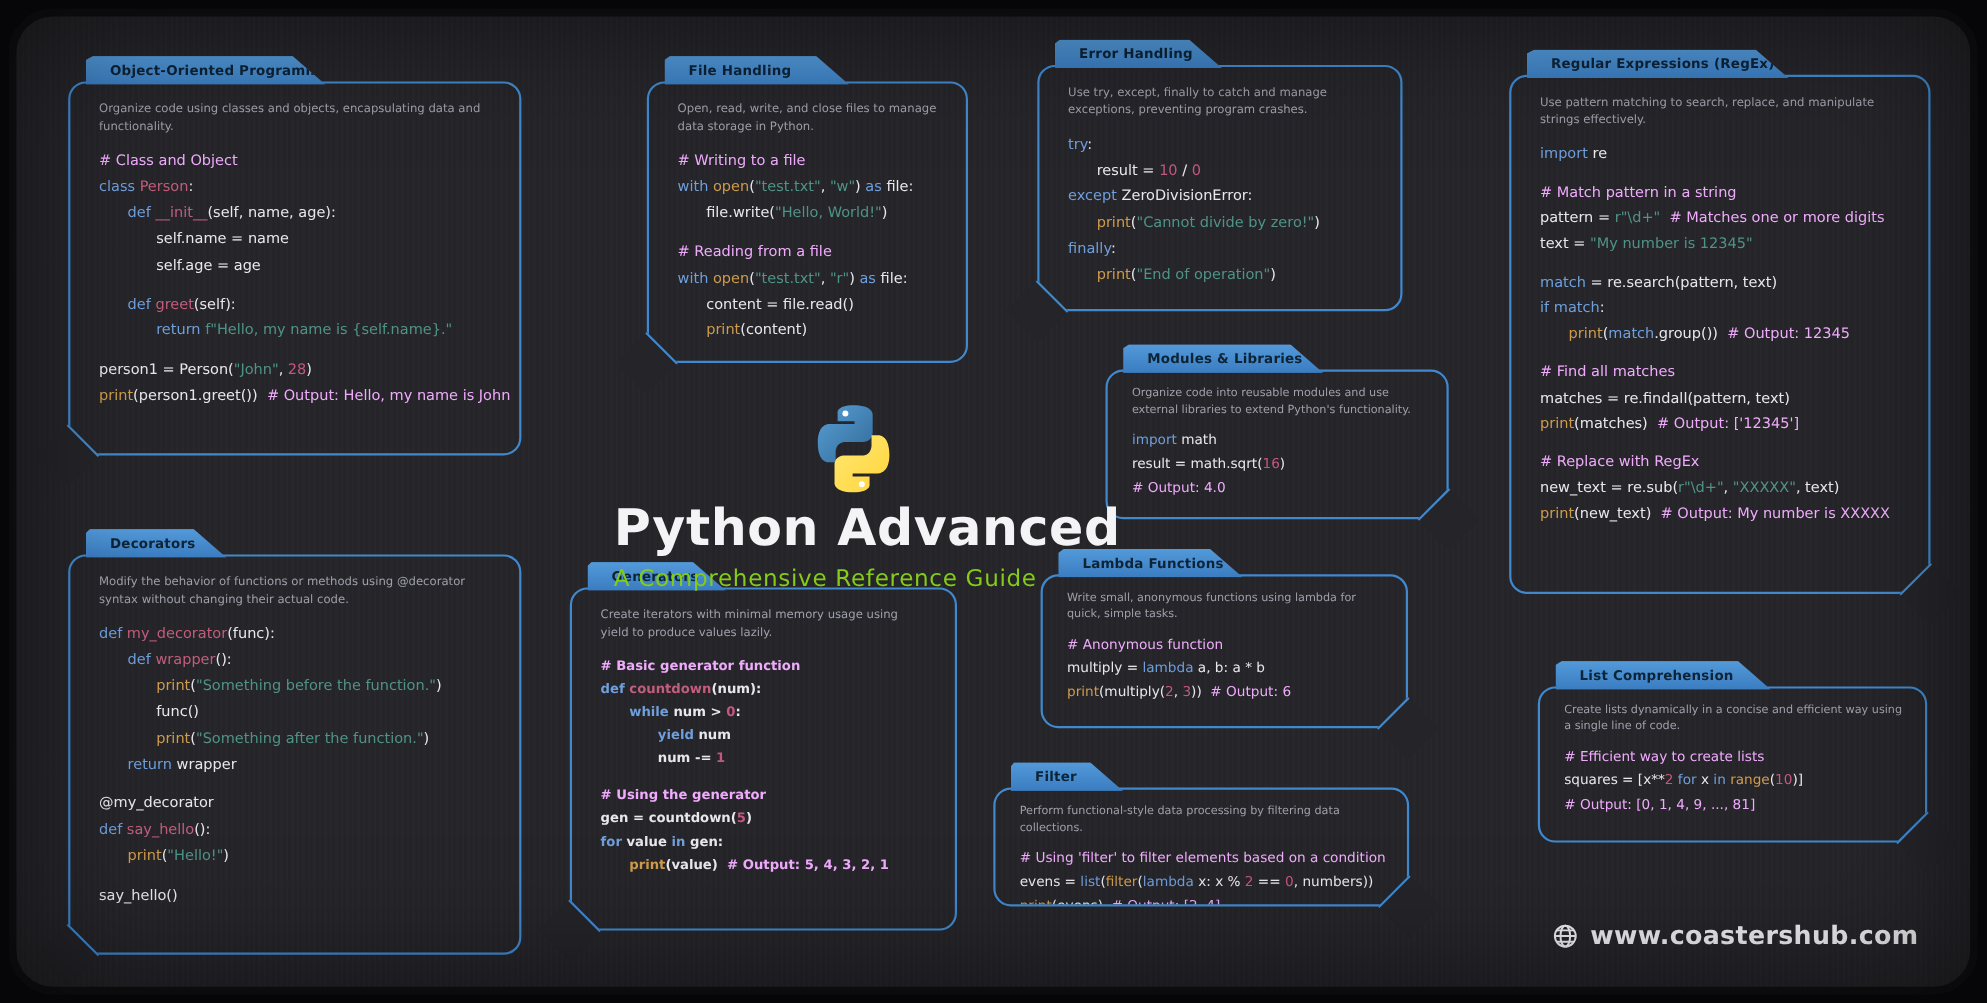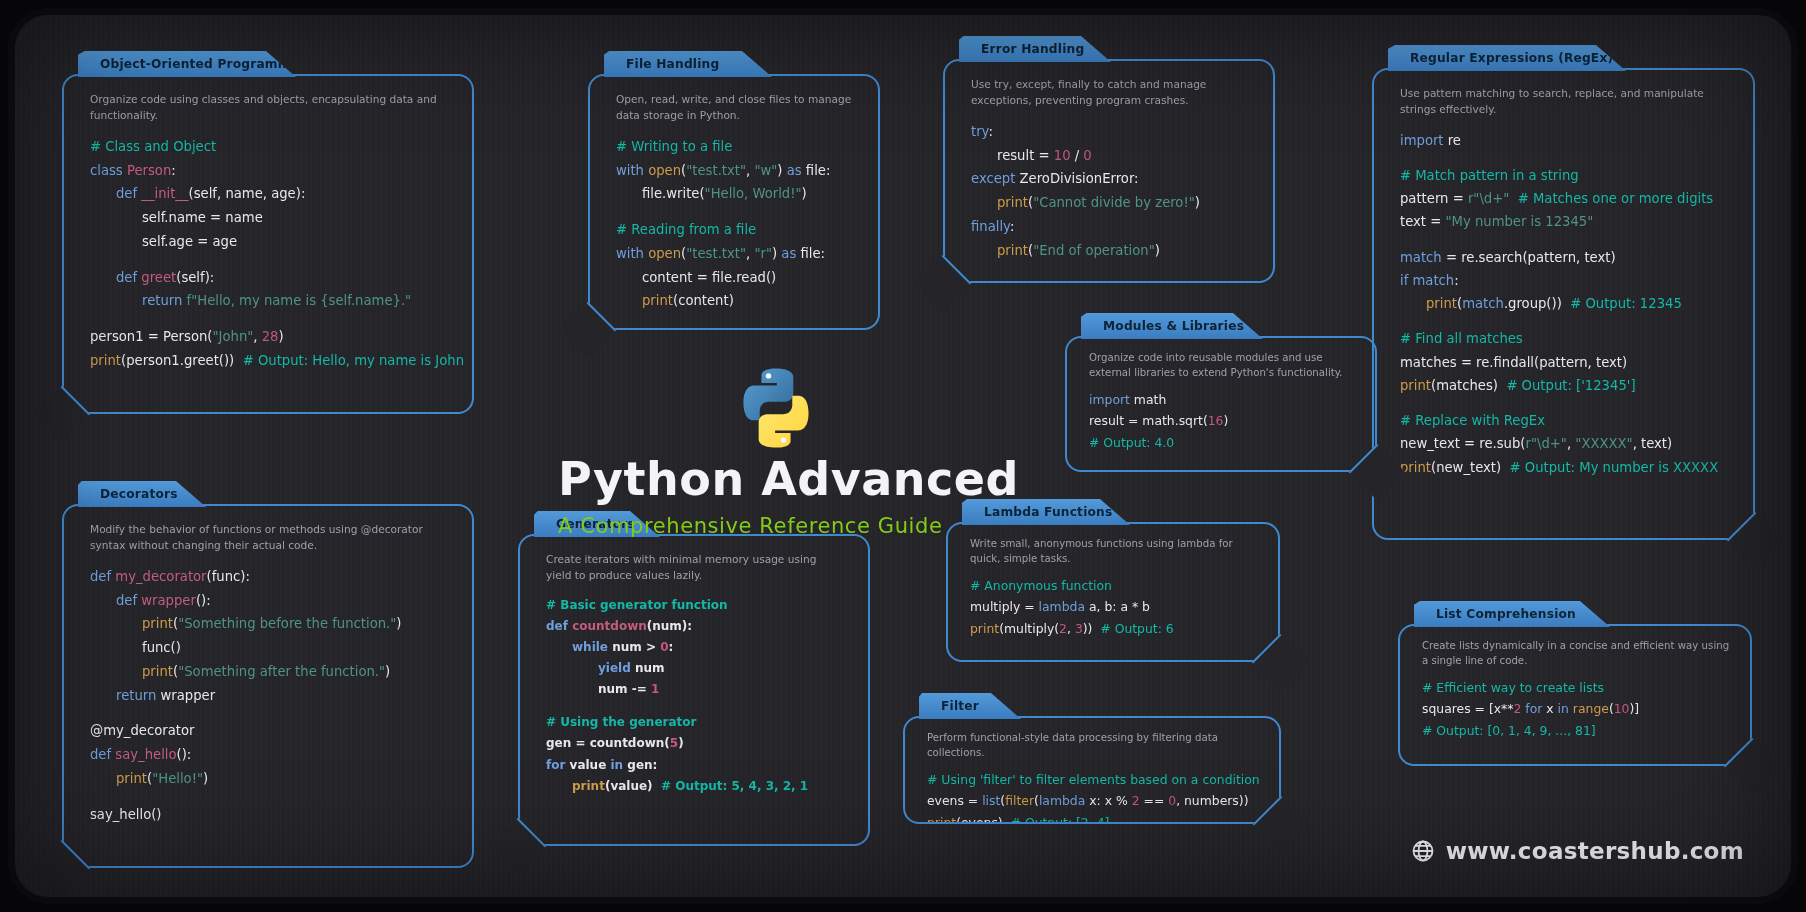--- a/index.html
+++ b/index.html
@@ -20,37 +20,37 @@
        clip-path:polygon(0 14%,3% 0,calc(100% - 30px) 0,100% 100%,0 100%);
        display:flex;align-items:center;}
   .panel .tab-title{padding-left:22px;font-size:12.2px;font-weight:bold;color:#0d2336;letter-spacing:.2px;white-space:nowrap;}
   .panel .inner{position:absolute;inset:0;padding:16px 24px 10px 26px;overflow:hidden;}
   .panel .desc{font-size:10.6px;line-height:1.5;color:#9fa0aa;margin-bottom:11px;max-width:360px;}
   .code{font-size:13.2px;line-height:1.8;color:#e8e8ec;}
   .ln{white-space:pre;}
   .in1{padding-left:26px;} .in2{padding-left:52px;}
   .sp{height:12px;}
   .tk-kw{color:#6f9fdc;} .tk-fn{color:#c35d7c;} .tk-str{color:#4f9387;}
-  .tk-num{color:#c3587c;} .tk-bi{color:#cf9b4c;} .tk-cm{color:#14b8a6;} .tk-pl{color:#e8e8ec;}
+  .tk-num{color:#c3587c;} .tk-bi{color:#cf9b4c;} .tk-cm{color:#f0abfc;} .tk-pl{color:#e8e8ec;}
 
   
   .ch{position:absolute;width:40px;height:40px;background:#242429;box-sizing:border-box;display:block;}
   .ch-bl{left:-22px;bottom:-22px;transform:rotate(45deg);border-top:2.5px solid #4189ce;}
   .ch-br{right:-22px;bottom:-22px;transform:rotate(45deg);border-left:2.5px solid #4189ce;}
   .ch-br{display:none;}
   #panel-regex .ch-br,#panel-modules .ch-br,#panel-lambda .ch-br,#panel-filter .ch-br,#panel-listcomp .ch-br{display:block;}
 
   
   #panel-oop{left:62px;top:74px;width:412px;height:340px;--tw:218px;}
   #panel-file{left:588px;top:74px;width:292px;height:256px;--tw:168px;}
   #panel-error{left:943px;top:59px;width:332px;height:224px;--tw:152px;}
   #panel-regex{left:1372px;top:68px;width:383px;height:472px;--tw:238px;}
   #panel-decorators{left:62px;top:504px;width:412px;height:364px;--tw:128px;}
   #panel-generators{left:518px;top:534px;width:352px;height:312px;--tw:126px;}
-  #panel-modules{left:1065px;top:336px;width:312px;height:136px;--tw:182px;}
+  #panel-modules{left:1005px;top:336px;width:312px;height:136px;--tw:182px;}
   #panel-lambda{left:946px;top:522px;width:334px;height:140px;--tw:168px;}
   #panel-filter{left:903px;top:716px;width:378px;height:108px;--tw:102px;}
   #panel-listcomp{left:1398px;top:624px;width:354px;height:142px;padding-left:16px;--tw:196px;}
 
   #panel-modules .code,#panel-lambda .code,#panel-filter .code,#panel-listcomp .code{font-size:12.4px;line-height:1.75;}
   #panel-modules .inner,#panel-lambda .inner,#panel-filter .inner,#panel-listcomp .inner{padding:12px 18px 8px 22px;}
   #panel-modules .desc,#panel-lambda .desc,#panel-filter .desc,#panel-listcomp .desc{margin-bottom:8px;font-size:10.2px;}
   #panel-generators .code{font-size:12px;line-height:1.76;font-weight:bold;}
   #panel-regex .code{line-height:1.76;}
 

